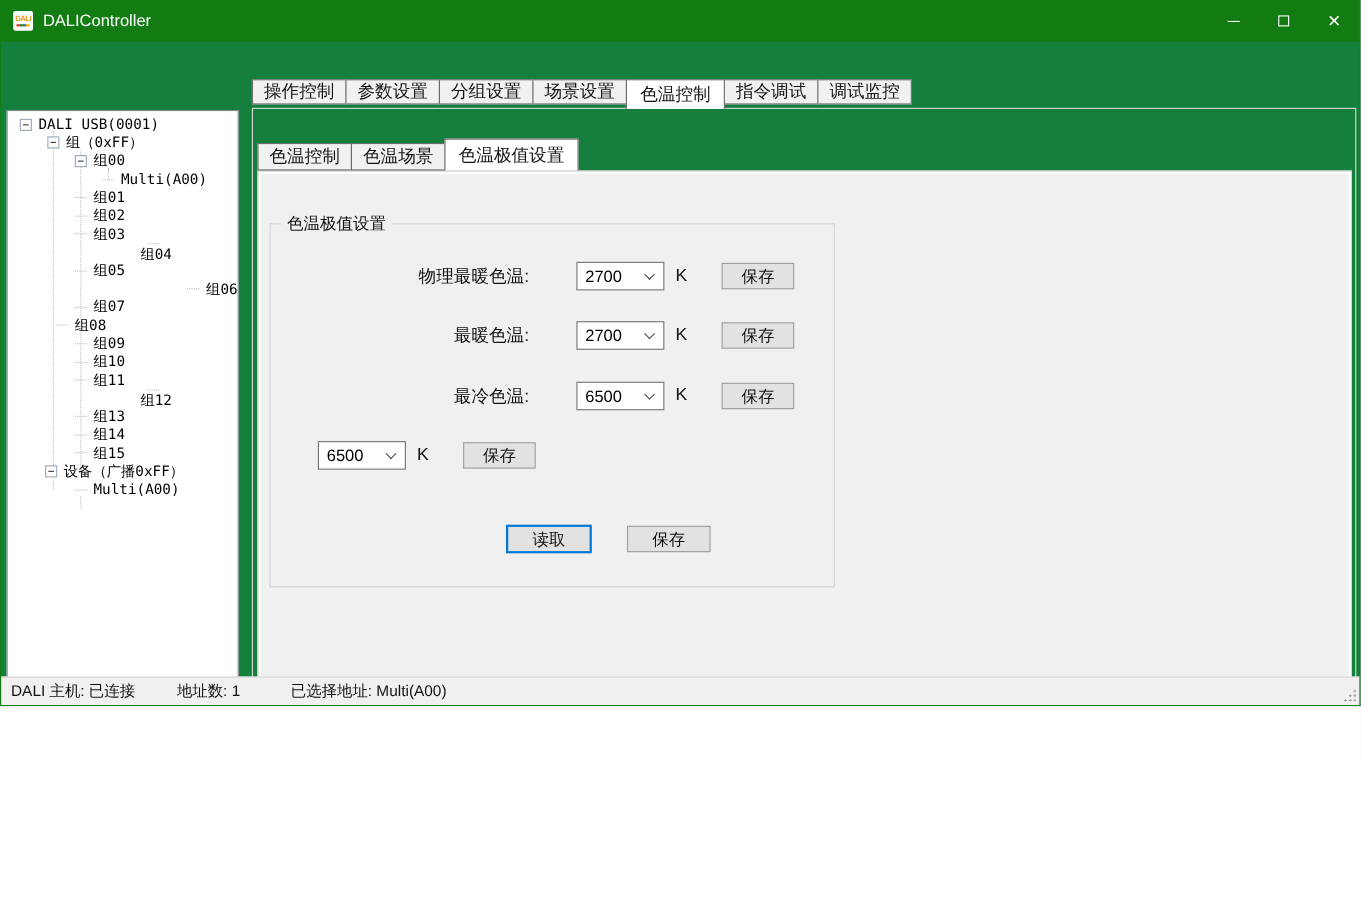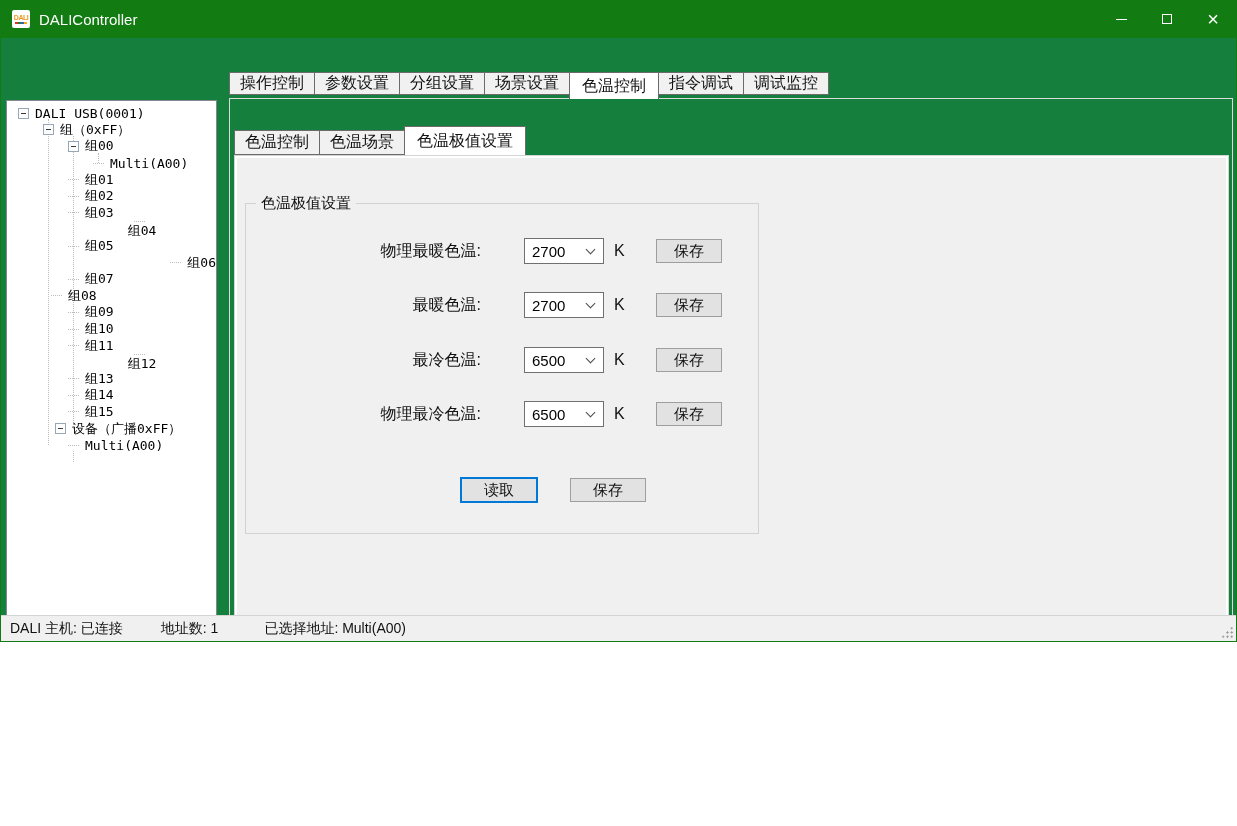--- a/index.html
+++ b/index.html
@@ -144,21 +144,21 @@
         <div class="tree-row" style="padding-left: 61px; justify-content: flex-end;"><span class="hstub"></span><span class="tree-label">组06</span></div>
         <div class="tree-row" style="padding-left: 61px;"><span class="hstub"></span><span class="tree-label">组07</span></div>
         <div class="tree-row" style="padding-left: 44px;"><span class="hstub"></span><span class="tree-label">组08</span></div>
         <div class="tree-row" style="padding-left: 61px;"><span class="hstub"></span><span class="tree-label">组09</span></div>
         <div class="tree-row" style="padding-left: 61px;"><span class="hstub"></span><span class="tree-label">组10</span></div>
         <div class="tree-row" style="padding-left: 61px;"><span class="hstub"></span><span class="tree-label">组11</span></div>
         <div class="tree-row" style="padding-left: 61px; flex-direction: column;"><span class="hstub"></span><span class="tree-label">组12</span></div>
         <div class="tree-row" style="padding-left: 61px;"><span class="hstub"></span><span class="tree-label">组13</span></div>
         <div class="tree-row" style="padding-left: 61px;"><span class="hstub"></span><span class="tree-label">组14</span></div>
         <div class="tree-row" style="padding-left: 61px;"><span class="hstub"></span><span class="tree-label">组15</span></div>
-        <div class="tree-row" style="padding-left: 48px;"><span class="expander"><i></i></span><span class="tree-label">设备（广播0xFF）</span></div>
+        <div class="tree-row" style="padding-left: 34px;"><span class="expander"><i></i></span><span class="tree-label">设备（广播0xFF）</span></div>
         <div class="tree-row" style="padding-left: 61px;"><span class="hstub"></span><span class="tree-label">Multi(A00)</span></div>
       </div>
   </div>
 
   <div class="sub-tabstrip" id="subTabs">
       <div class="subtab">色温控制</div>
       <div class="subtab">色温场景</div>
       <div class="subtab active">色温极值设置</div>
     </div>
 
@@ -187,21 +187,20 @@
           <div class="form-row" style="top: 143px;">
             <span class="f-label">最冷色温:</span>
             <div class="combo">
               <span class="combo-val">6500</span>
               <span class="chev"></span>
             </div>
             <span class="unit">K</span>
             <button class="btn save-btn">保存</button>
           </div>
           <div class="form-row" style="top: 197px;">
-            <span class="f-label">物理最冷色温:</span>
             <div class="combo">
               <span class="combo-val">6500</span>
               <span class="chev"></span>
             </div>
             <span class="unit">K</span>
             <button class="btn save-btn">保存</button>
           </div>
         </div>
       <div class="action-row">
         <button class="btn read-btn" style="border-color: rgb(0, 120, 215);">读取</button>

